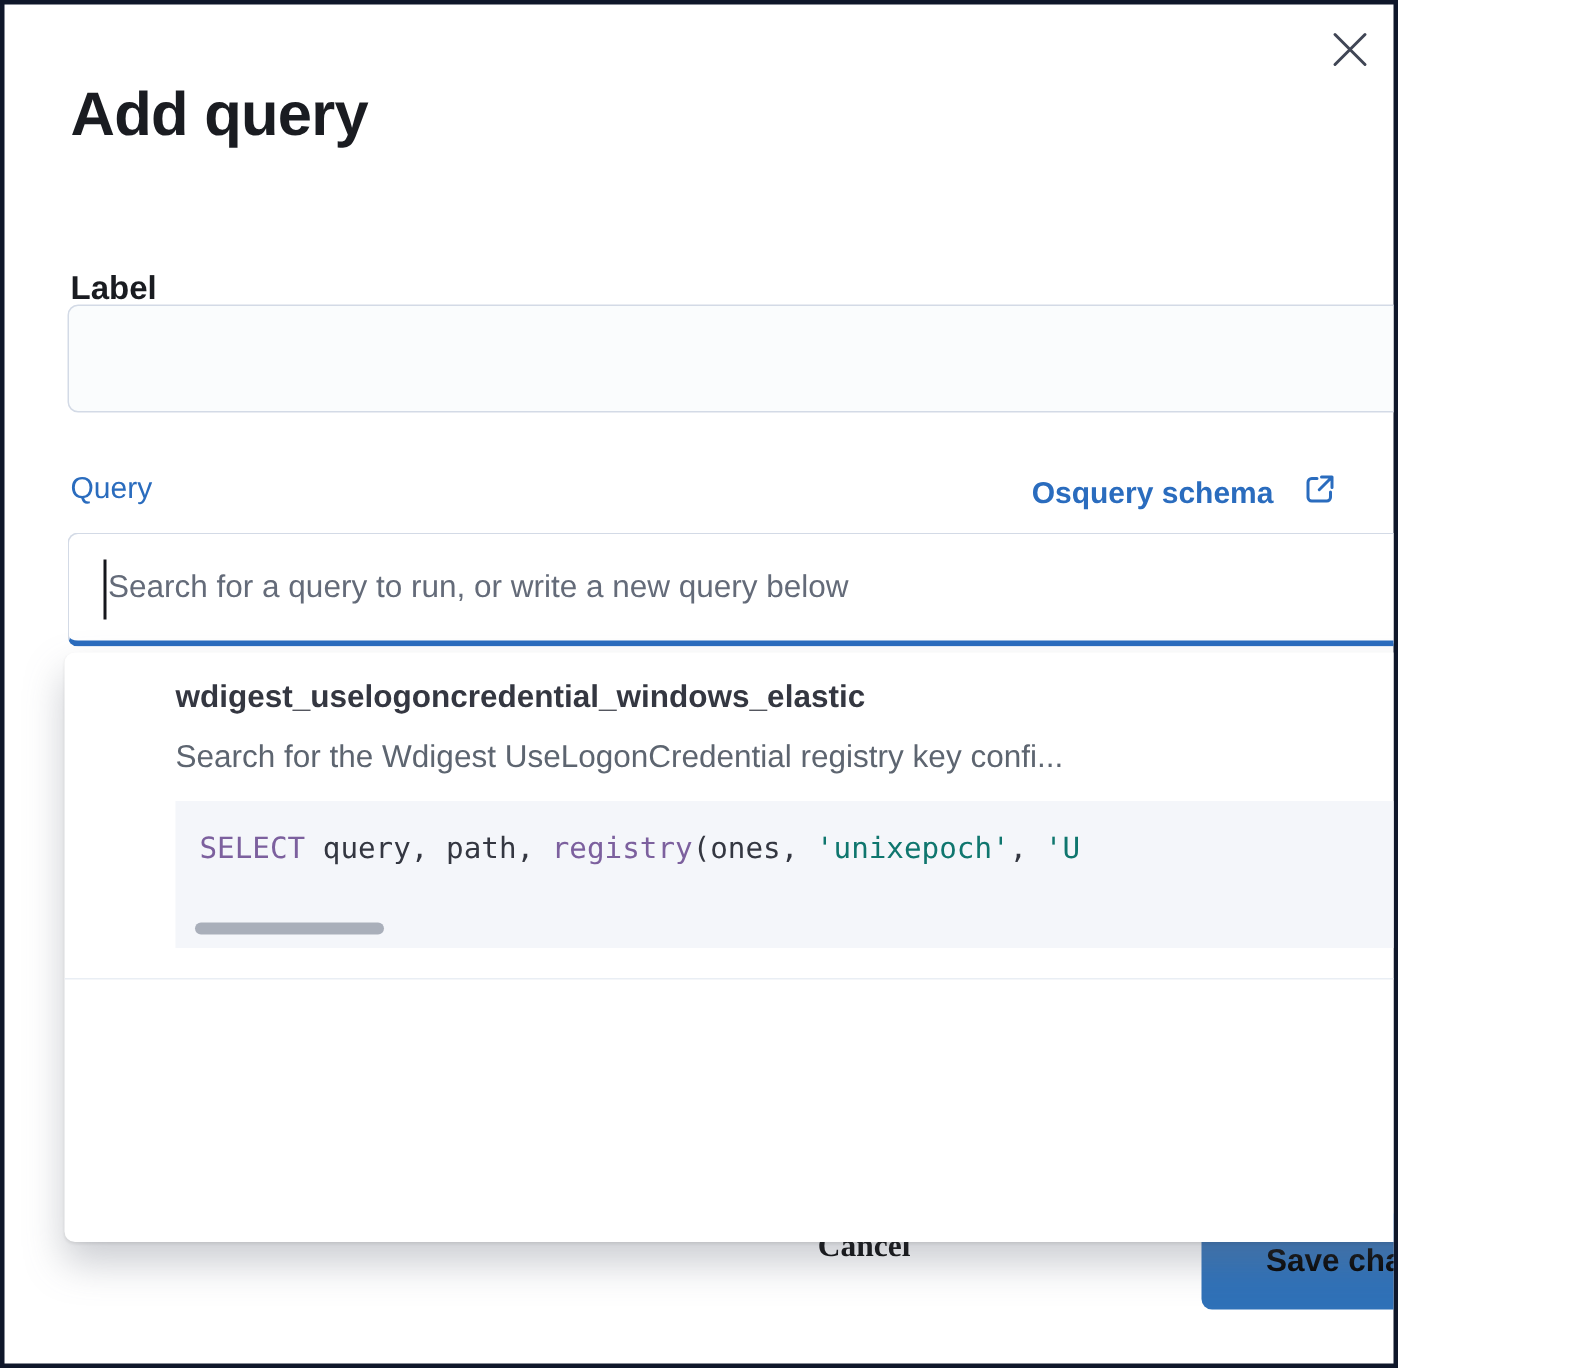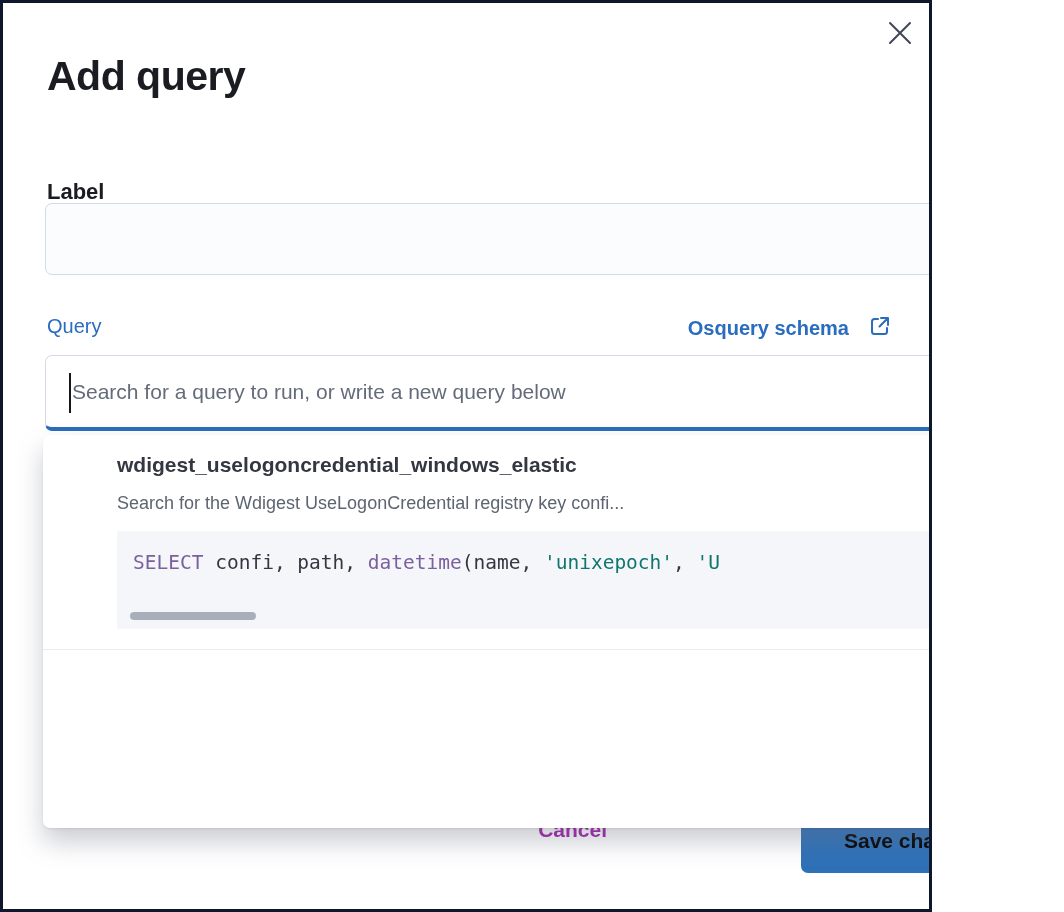--- a/index.html
+++ b/index.html
@@ -155,21 +155,21 @@
     padding: 14px 24px 0 74px;
     cursor: pointer;
   }
   .option-title {
     font-size: 21px;
     font-weight: 700;
     color: #343741;
     margin-top: 4px;
   }
   .option-desc {
-    font-size: 18px;
+    font-size: 21px;
     color: #5d6570;
     margin-top: 16px;
   }
   .code-block {
     position: relative;
     margin-top: 17px;
     width: 855px;
     height: 98px;
     background: #f4f6fa;
     padding: 20px 16px;
@@ -196,25 +196,25 @@
     height: 1px;
     background: #e9eef4;
     margin: 20px 38px 0 0;
   }
   .cancel-btn {
     position: absolute;
     right: 322px;
     top: 815px;
     font-size: 21px;
     font-weight: 700;
-    color: #a21caf;
+    color: #000000;
     background: transparent;
     border: none;
     cursor: pointer;
-    font-family: Liberation Sans, sans-serif;
+    font-family: Liberation Serif, serif;
     z-index: 1;
   }
   .save-btn {
     position: absolute;
     left: 798px;
     top: 806px;
     width: 226px;
     height: 64px;
     background: #2f71b8;
     border: none;
@@ -268,21 +268,21 @@
   </div>
 
   <div class="dropdown-panel">
     <div class="vscroll-thumb"></div>
 
     <div class="option">
       <div class="option-title">wdigest_uselogoncredential_windows_elastic</div>
       <div class="option-desc">Search for the Wdigest UseLogonCredential registry key confi...</div>
       <div class="code-block">
         <code>
-          <span class="tok-kw">SELECT</span><span> confi, path, </span><span class="tok-kw">datetime</span><span>(name, </span><span class="tok-str">'unixepoch'</span><span>, </span><span class="tok-str">'U</span>
+          <span class="tok-kw">SELECT</span><span> query, path, </span><span class="tok-kw">registry</span><span>(ones, </span><span class="tok-str">'unixepoch'</span><span>, </span><span class="tok-str">'U</span>
         </code>
         <div class="hscroll-thumb"></div>
       </div>
     </div>
 
     <div class="option-separator"></div>
 
   </div>
 
   <button class="cancel-btn">Cancel</button>

